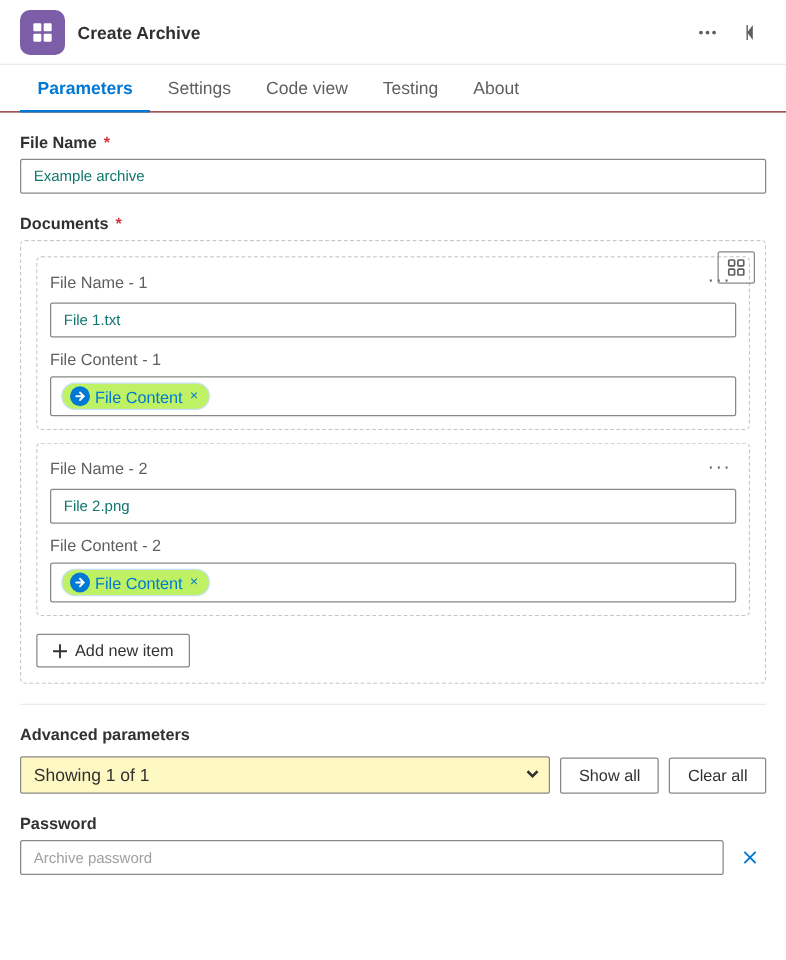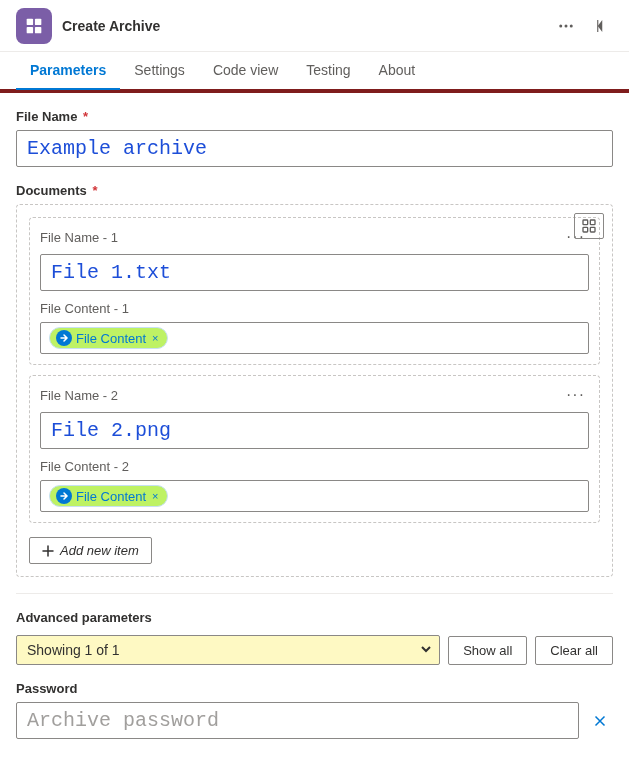--- a/index.html
+++ b/index.html
@@ -54,21 +54,21 @@
       display: flex;
       align-items: center;
       justify-content: center;
       color: #605e5c;
       border-radius: 4px;
     }
 
     
     .tabs {
       display: flex;
-      border-bottom: 4px solid #7f1d1d;
+      border-bottom: 1px solid #7f1d1d;
       padding: 0 16px;
     }
     .tab {
       padding: 10px 14px;
       cursor: pointer;
       font-size: 14px;
       color: #605e5c;
       border-bottom: 2px solid transparent;
       margin-bottom: -1px;
       white-space: nowrap;
@@ -97,24 +97,24 @@
     }
     .required-star {
       color: #d13438;
       margin-left: 2px;
     }
     .text-input {
       width: 100%;
       border: 1px solid #8a8886;
       border-radius: 2px;
       padding: 6px 10px;
-      font-size: 20px;
-      color: #1d4ed8;
+      font-size: 12px;
+      color: #0f766e;
       outline: none;
-      font-family: Liberation Mono, monospace;
+      font-family: Liberation Sans, sans-serif;
     }
     .text-input::placeholder { color: #a19f9d; }
 
     
     .documents-container {
       border: 1.5px dashed #c8c6c4;
       border-radius: 4px;
       padding: 12px;
       position: relative;
     }
@@ -207,21 +207,20 @@
       gap: 6px;
       background: none;
       border: 1px solid #8a8886;
       border-radius: 2px;
       padding: 5px 12px;
       cursor: pointer;
       font-size: 13px;
       color: #323130;
       margin-top: 4px;
       font-family: inherit;
-      font-style: italic;
     }
 
     
     .divider {
       border: none;
       border-top: 1px solid #edebe9;
       margin: 16px 0;
     }
 
     

